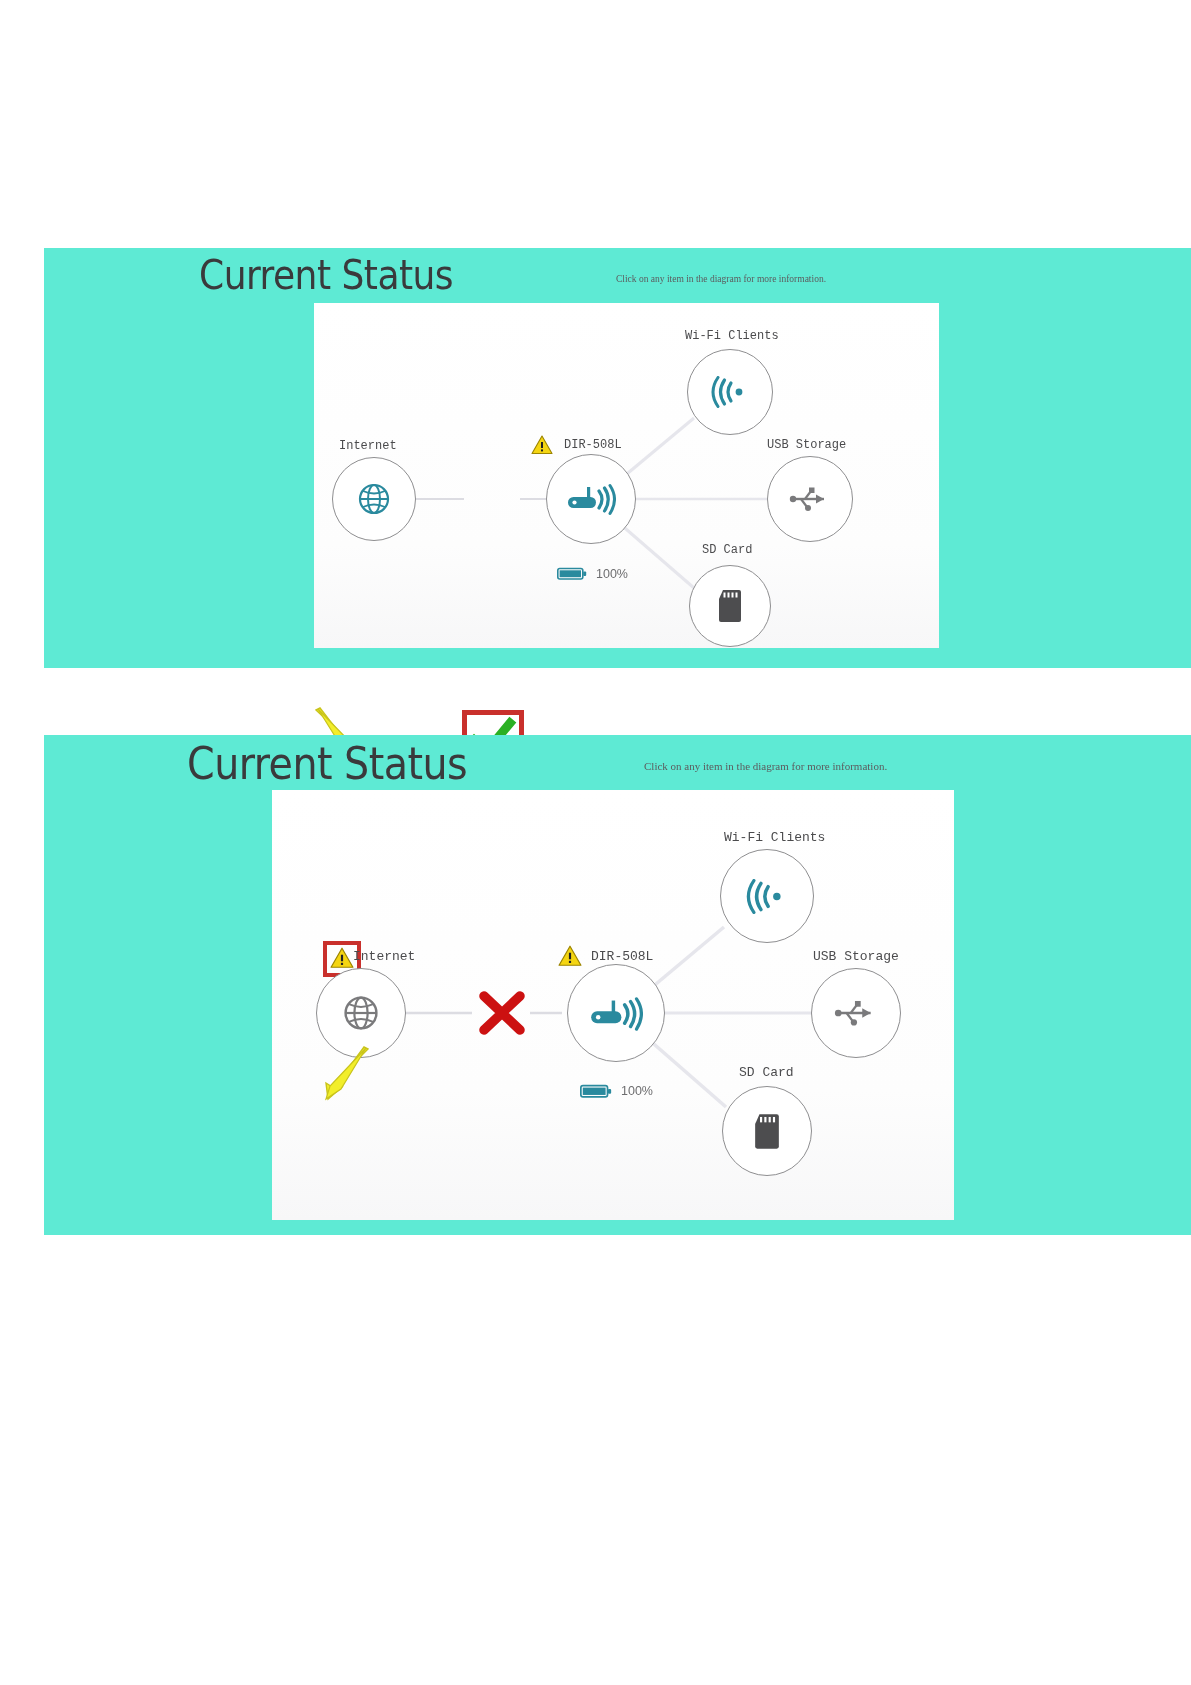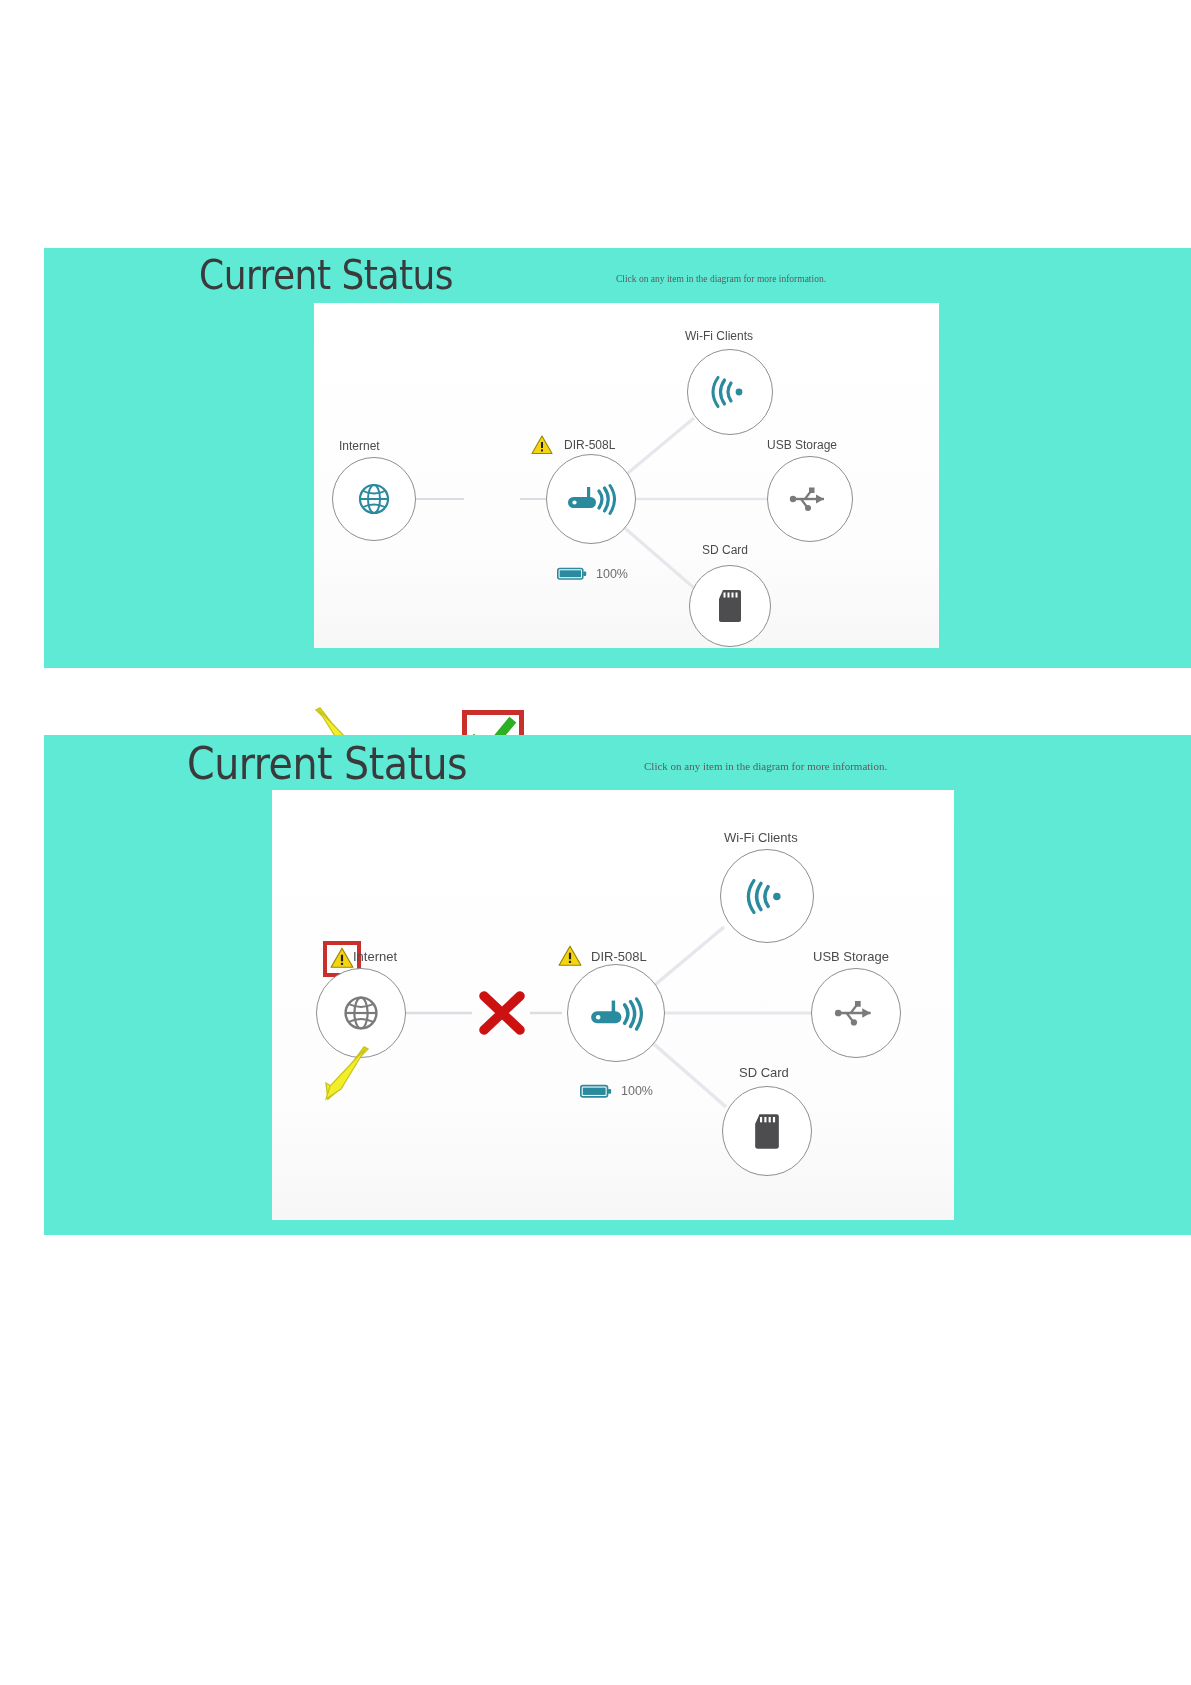--- a/index.html
+++ b/index.html
@@ -83,21 +83,21 @@
     background: #ffffff;
     border: 1.6px solid #8e8e90;
     display: flex;
     align-items: center;
     justify-content: center;
   }
   .node-label {
     position: absolute;
     color: #4b4b4d;
     white-space: nowrap;
-    font-family: Liberation Sans, sans-serif;
+    font-family: Liberation Mono, monospace;
   }
 
   
   .warn-tri {
     position: absolute;
     display: block;
   }
 
   
   .hl-box {

